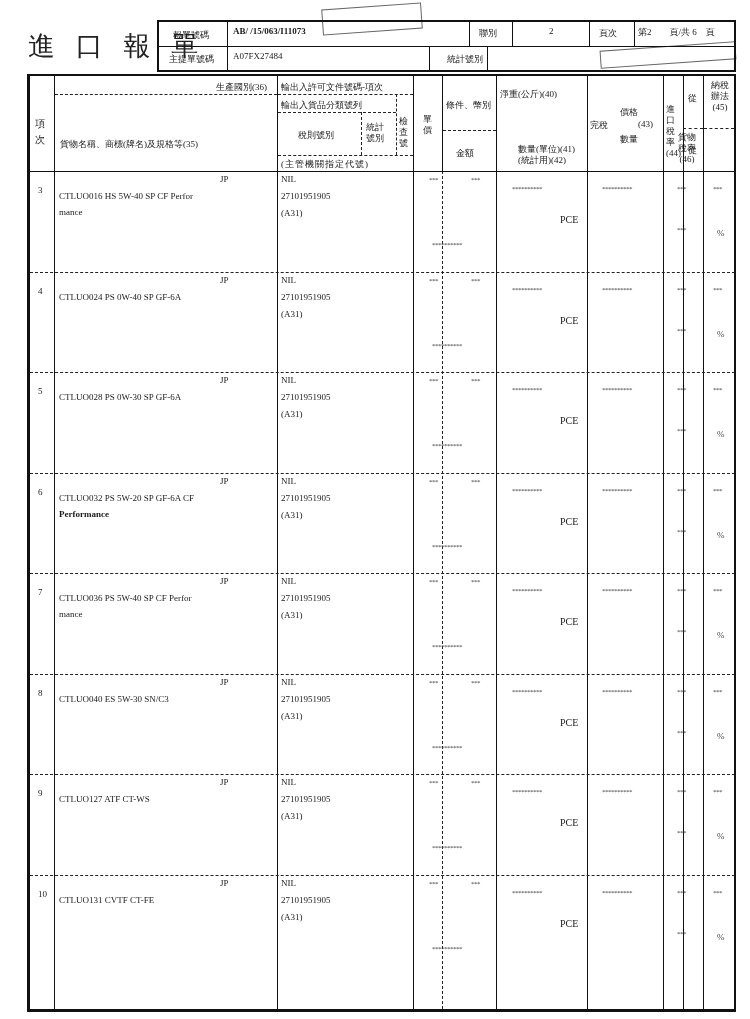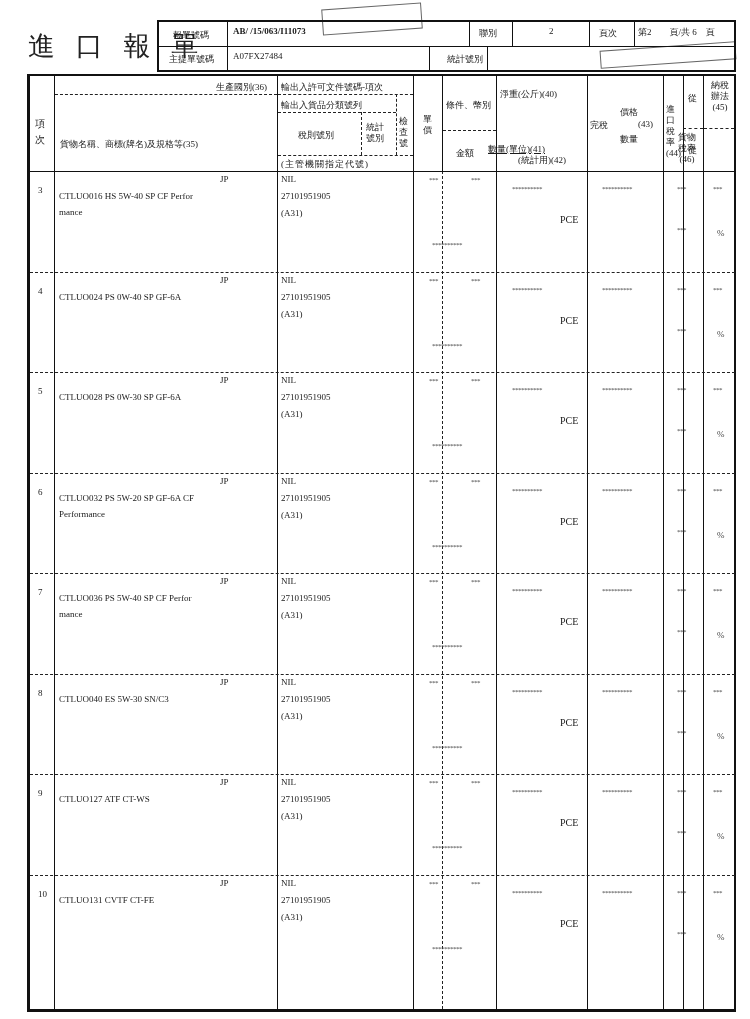--- a/index.html
+++ b/index.html
@@ -80,21 +80,21 @@
   <span class="cell-txt t9" style="left:251px;top:5px;">輸出入許可文件號碼-項次</span>
   <span class="cell-txt t9" style="left:251px;top:23px;">輸出入貨品分類號列</span>
   <span class="cell-txt t9" style="left:268px;top:53px;">稅則號別</span>
   <span class="cell-txt t9" style="left:336px;top:46px;width:24px;white-space:normal;line-height:11px;">統計號別</span>
   <span class="cell-txt t9" style="left:369px;top:40px;width:11px;white-space:normal;line-height:11px;">檢查號</span>
   <span class="cell-txt t9" style="left:251px;top:82px;letter-spacing:1px;">(主管機關指定代號)</span>
   <span class="cell-txt t9" style="left:393px;top:38px;width:11px;white-space:normal;line-height:11px;">單價</span>
   <span class="cell-txt t9" style="left:416px;top:23px;">條件、幣別</span>
   <span class="cell-txt t9" style="left:426px;top:71px;">金額</span>
   <span class="cell-txt t9" style="left:470px;top:12px;">淨重(公斤)(40)</span>
-  <span class="cell-txt t9" style="left:458px;top:67px;text-decoration:underline;">數量(單位)(41)</span>
+  <span class="cell-txt t9" style="left:488px;top:67px;">數量(單位)(41)</span>
   <span class="cell-txt t9" style="left:488px;top:78px;">(統計用)(42)</span>
   <span class="cell-txt t9" style="left:590px;top:30px;">價格</span>
   <span class="cell-txt t9" style="left:560px;top:43px;">完稅</span>
   <span class="cell-txt t9" style="left:608px;top:43px;">(43)</span>
   <span class="cell-txt t9" style="left:590px;top:57px;">數量</span>
   <span class="cell-txt t9" style="left:636px;top:28px;width:16px;white-space:normal;line-height:11px;text-align:left;">進口稅率(44)</span>
   <span class="cell-txt t9" style="left:658px;top:16px;">從</span>
   <span class="cell-txt t9" style="left:658px;top:68px;">從</span>
   <span class="cell-txt t9" style="left:677px;top:4px;width:26px;white-space:normal;line-height:11px;text-align:center;">納稅辦法(45)</span>
   <span class="cell-txt t9" style="left:644px;top:56px;width:26px;white-space:normal;line-height:11px;text-align:center;">貨物稅率(46)</span>
@@ -157,21 +157,21 @@
     <span class="cell-txt stars" style="left:647px;top:13px;">***</span>
     <span class="cell-txt stars" style="left:647px;top:54px;">***</span>
     <span class="cell-txt stars" style="left:683px;top:13px;">***</span>
     <span class="cell-txt t9" style="left:687px;top:56px;color:#444;">%</span>
   </div>
     <div class="dash" style="left: 0px; width: 705px; top: 396.5px;"></div>
     <div class="abs" style="left: 0px; width: 705px; height: 100px; top: 397.5px;">
     <span class="cell-txt t9" style="left:8px;top:13px;">6</span>
     <span class="cell-txt t9" style="left:190px;top:2px;">JP</span>
     <span class="cell-txt t9" style="left:29px;top:19px;">CTLUO032 PS 5W-20 SP GF-6A CF</span>
-    <span class="cell-txt t9" style="left:29px;top:35px;">Performance</span>
+    <span class="cell-txt t9" style="left:29px;top:35px;font-weight:bold;">Performance</span>
     <span class="cell-txt t9" style="left:251px;top:2px;">NIL</span>
     <span class="cell-txt t9" style="left:251px;top:19px;">27101951905</span>
     <span class="cell-txt t9" style="left:251px;top:36px;">(A31)</span>
     <span class="cell-txt stars" style="left:399px;top:4px;">***</span>
     <span class="cell-txt stars" style="left:441px;top:4px;">***</span>
     <span class="cell-txt stars" style="left:402px;top:69px;">**********</span>
     <span class="cell-txt stars" style="left:482px;top:13px;">**********</span>
     <span class="cell-txt t10" style="left:530px;top:42px;">PCE</span>
     <span class="cell-txt stars" style="left:572px;top:13px;">**********</span>
     <span class="cell-txt stars" style="left:647px;top:13px;">***</span>

